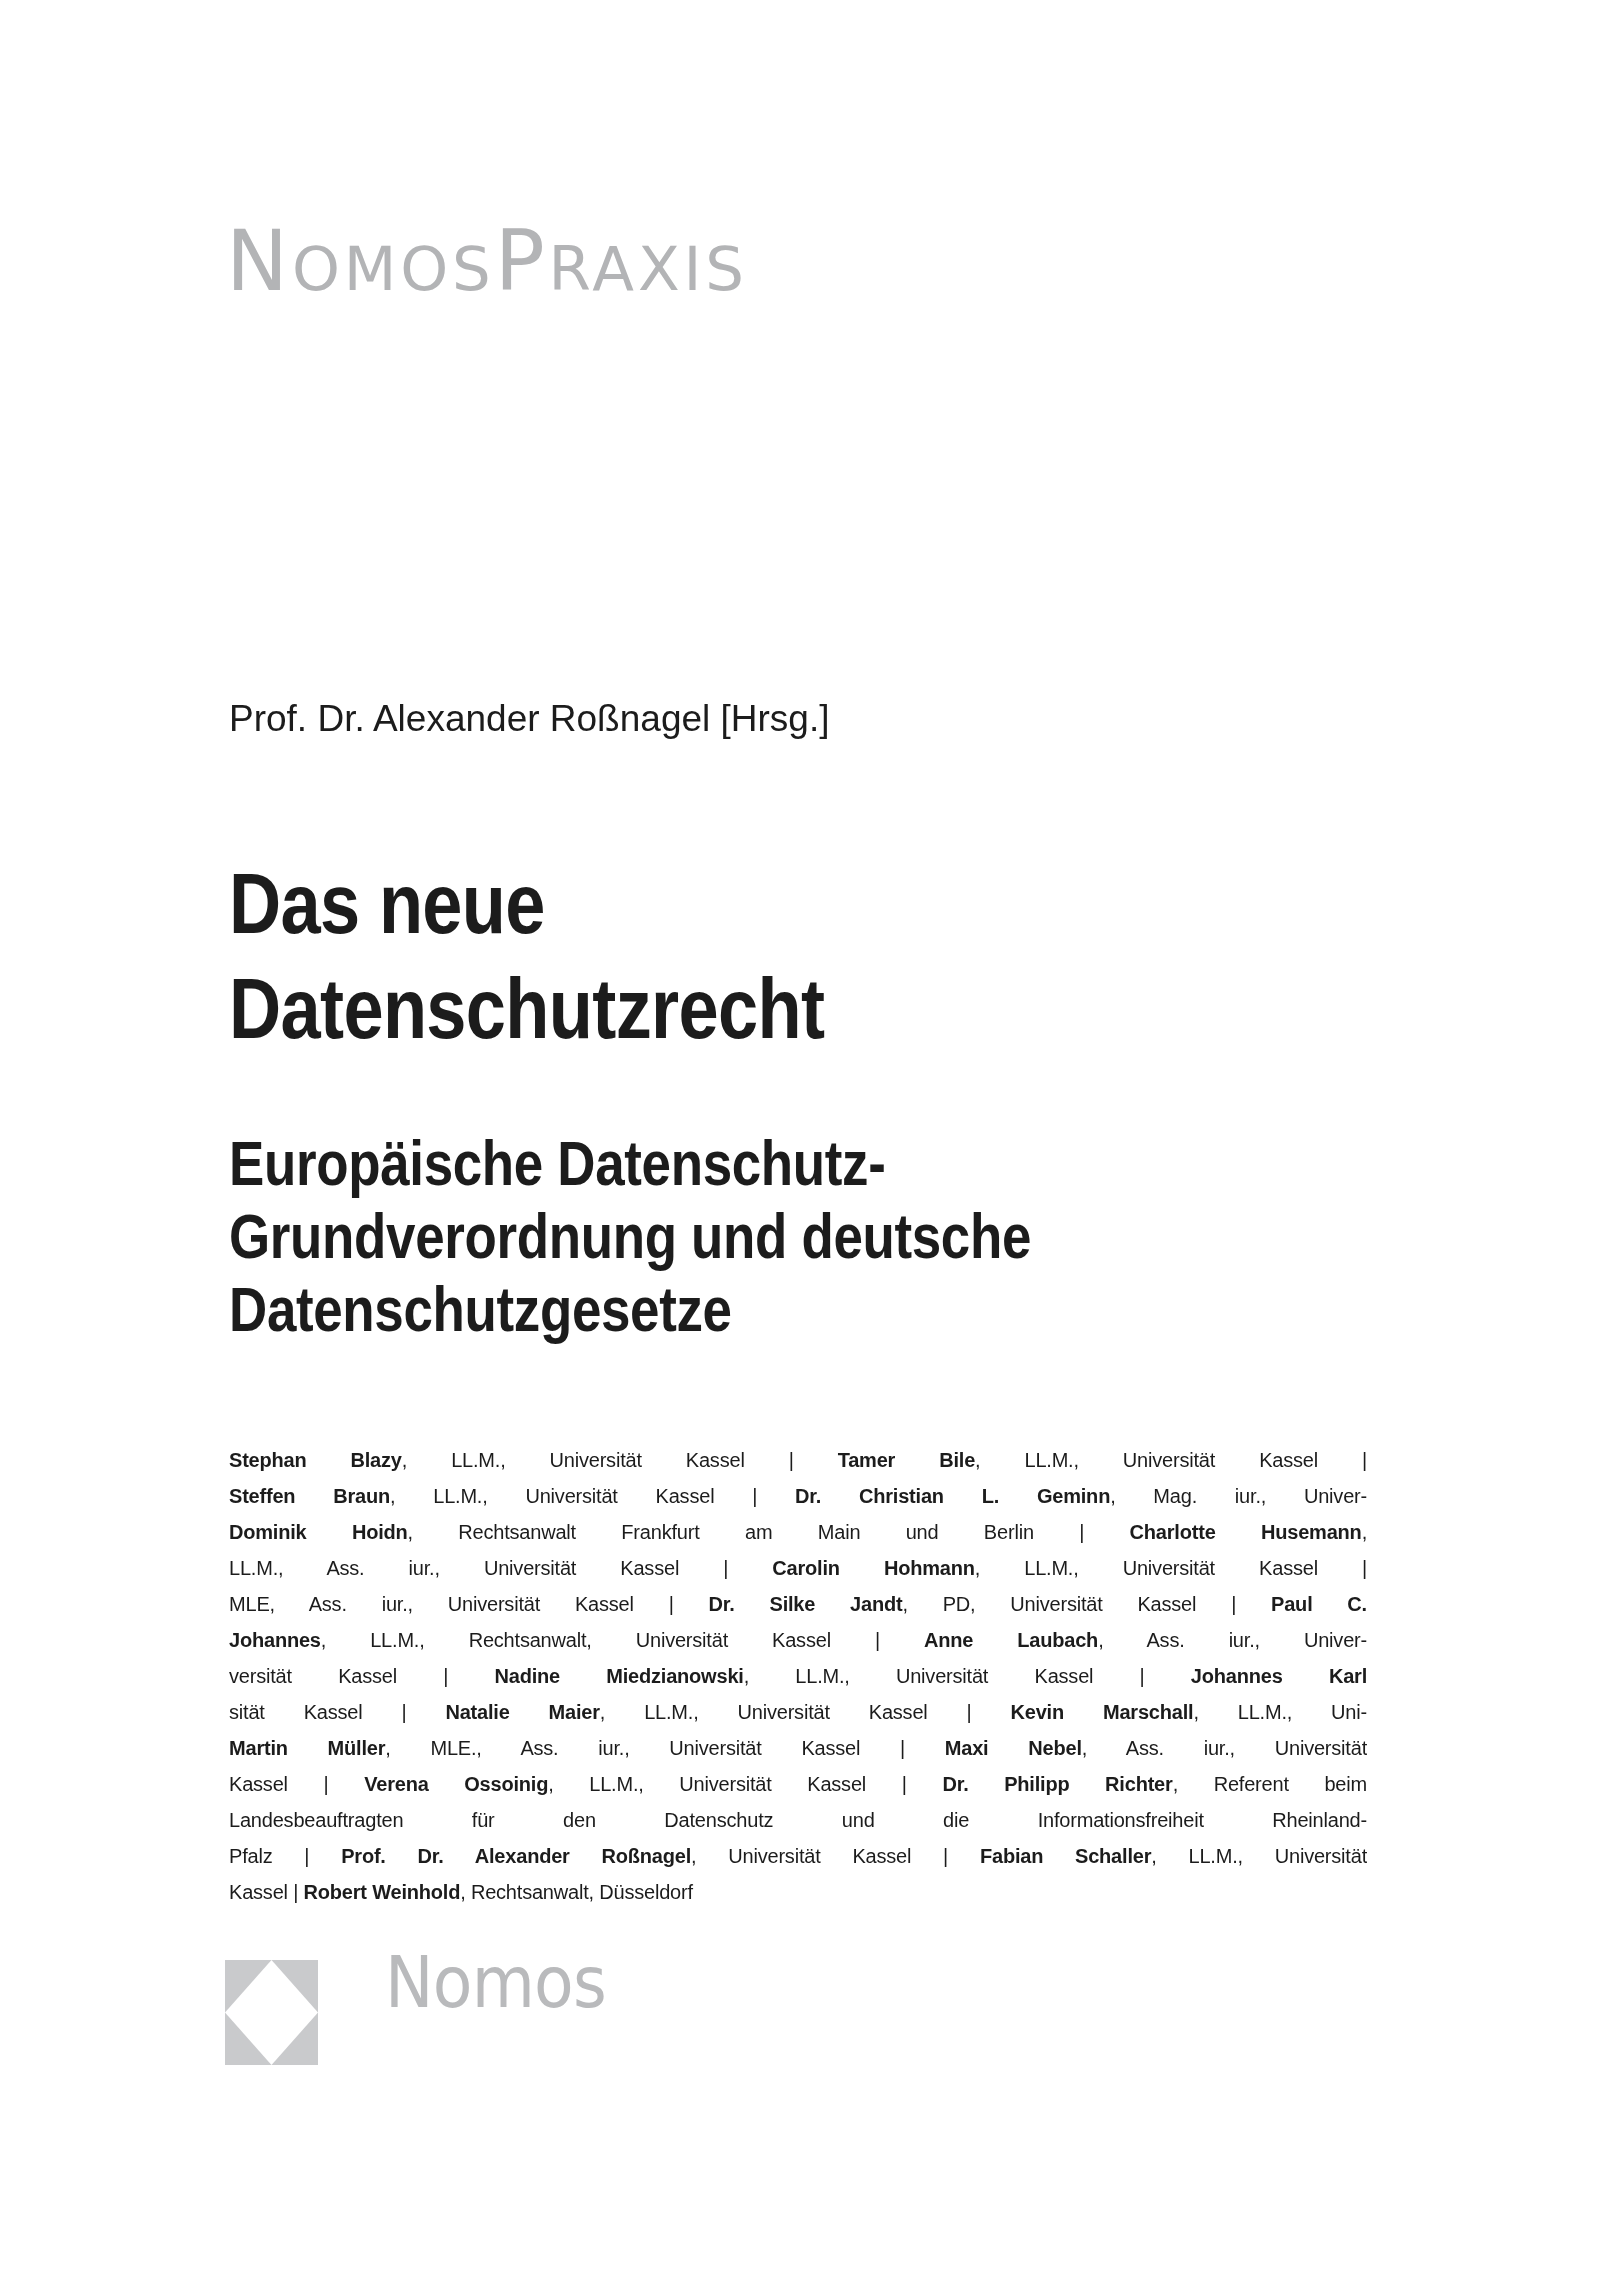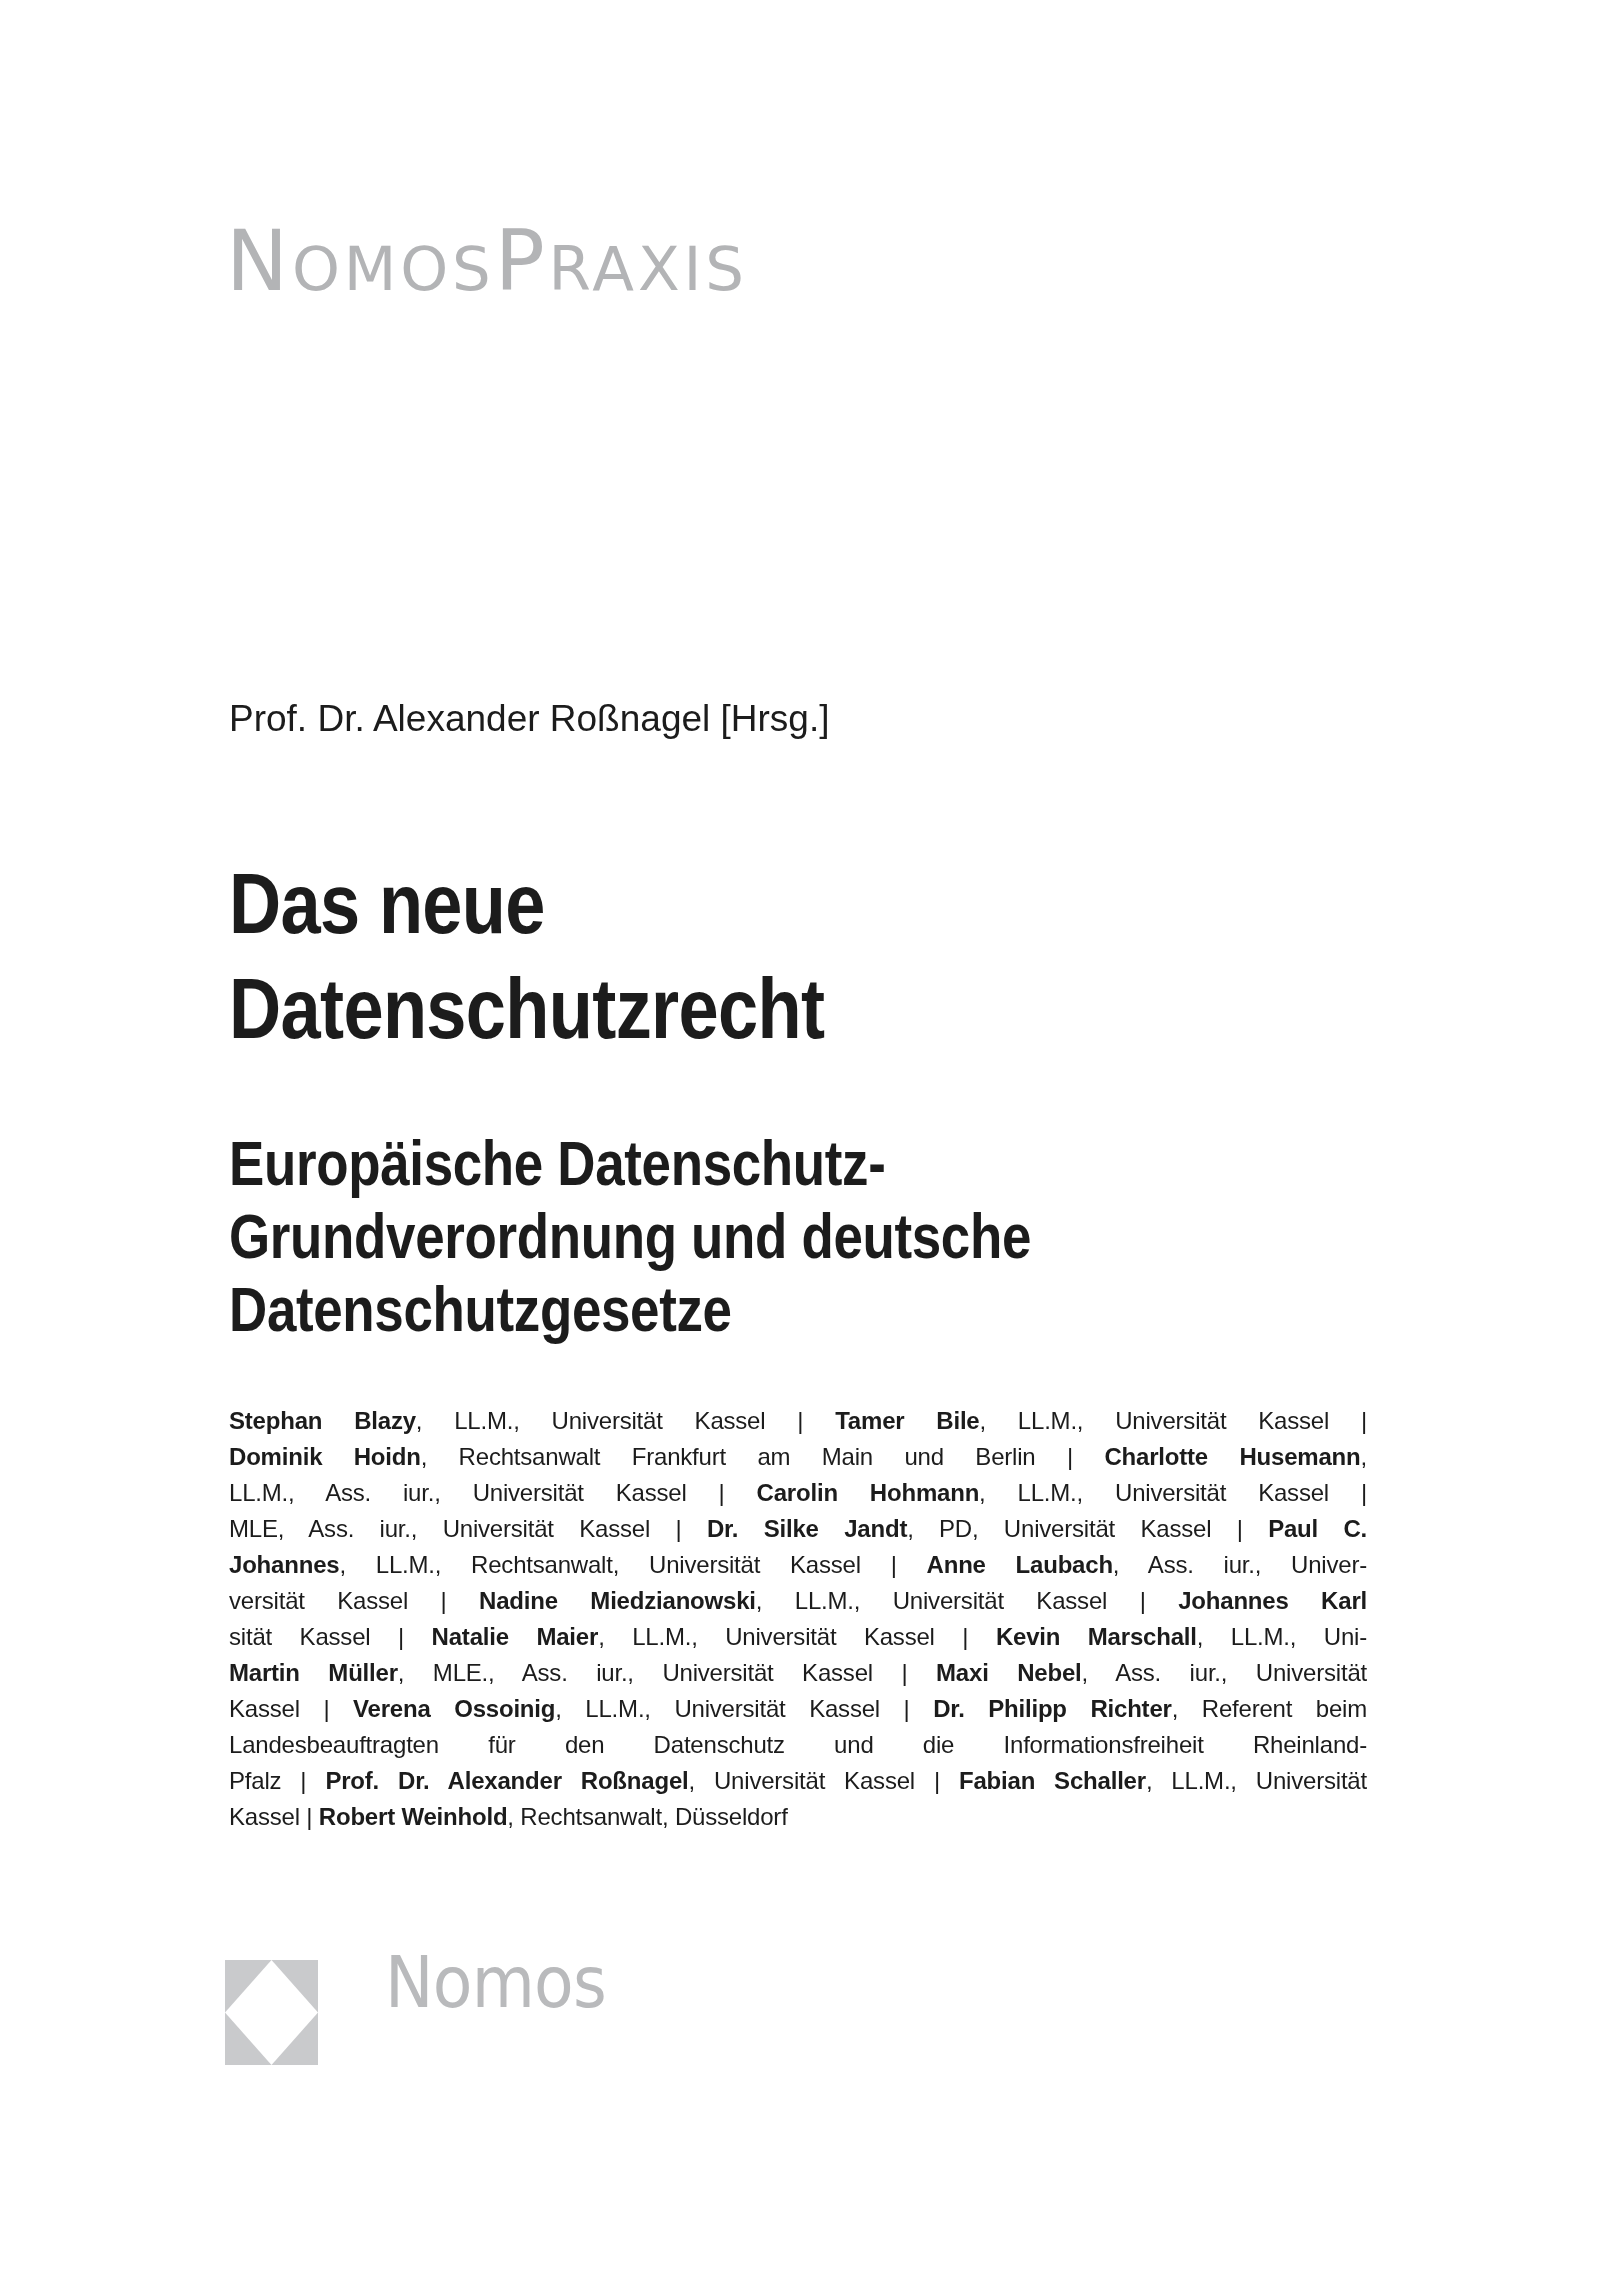--- a/index.html
+++ b/index.html
@@ -23,22 +23,22 @@
     transform:scaleX(.84);transform-origin:0 0;
   }
   
   .subtitle{
     position:absolute;left:229px;top:1127px;font-size:63px;font-weight:700;
     line-height:73px;letter-spacing:-0.4px;white-space:nowrap;
     transform:scaleX(.84);transform-origin:0 0;
   }
   
   .authors{
-    position:absolute;left:229px;top:1403px;width:1138px;
-    font-size:24px;line-height:36px;letter-spacing:-0.2px;
+    position:absolute;left:229px;top:1442px;width:1138px;
+    font-size:20px;line-height:36px;letter-spacing:-0.2px;
   }
   .aline{height:36px;overflow:hidden;}
   .jline{text-align:justify;}
   .jline::after{content:"";display:inline-block;width:100%;height:0;vertical-align:top;}
   .aline .b{font-weight:700;text-align:right;}
   
   .publogo{position:absolute;left:225px;top:1960px;width:93px;height:105px;}
   .diamond{
     position:absolute;left:0;top:0;width:100%;height:100%;background:#ffffff;
     clip-path:polygon(50% 0%,100% 50%,50% 100%,0% 50%);
@@ -66,20 +66,21 @@
   </div>
 
   <div class="subtitle">
     <div>Europäische Datenschutz-</div>
     <div>Grundverordnung und deutsche</div>
     <div>Datenschutzgesetze</div>
   </div>
 
   <div class="authors" id="authors">
       <div class="aline jline"><span class="b">Stephan Blazy</span><span>, LL.M., Universität Kassel | </span><span class="b">Tamer Bile</span><span>, LL.M., Universität Kassel |</span></div>
+      <div class="aline jline"><span class="b">Steffen Braun</span><span>, LL.M., Universität Kassel | </span><span class="b">Dr. Christian L. Geminn</span><span>, Mag. iur., Univer-</span></div>
       <div class="aline jline"><span class="b">Dominik Hoidn</span><span>, Rechtsanwalt Frankfurt am Main und Berlin | </span><span class="b">Charlotte Husemann</span><span>,</span></div>
       <div class="aline jline"><span>LL.M., Ass. iur., Universität Kassel | </span><span class="b">Carolin Hohmann</span><span>, LL.M., Universität Kassel |</span></div>
       <div class="aline jline"><span>MLE, Ass. iur., Universität Kassel | </span><span class="b">Dr. Silke Jandt</span><span>, PD, Universität Kassel | </span><span class="b">Paul C.</span></div>
       <div class="aline jline"><span class="b">Johannes</span><span>, LL.M., Rechtsanwalt, Universität Kassel | </span><span class="b">Anne Laubach</span><span>, Ass. iur., Univer-</span></div>
       <div class="aline jline"><span>versität Kassel | </span><span class="b">Nadine Miedzianowski</span><span>, LL.M., Universität Kassel | </span><span class="b">Johannes Karl</span></div>
       <div class="aline jline"><span>sität Kassel | </span><span class="b">Natalie Maier</span><span>, LL.M., Universität Kassel | </span><span class="b">Kevin Marschall</span><span>, LL.M., Uni-</span></div>
       <div class="aline jline"><span class="b">Martin Müller</span><span>, MLE., Ass. iur., Universität Kassel | </span><span class="b">Maxi Nebel</span><span>, Ass. iur., Universität</span></div>
       <div class="aline jline"><span>Kassel | </span><span class="b">Verena Ossoinig</span><span>, LL.M., Universität Kassel | </span><span class="b">Dr. Philipp Richter</span><span>, Referent beim</span></div>
       <div class="aline jline"><span>Landesbeauftragten für den Datenschutz und die Informationsfreiheit Rheinland-</span></div>
       <div class="aline jline"><span>Pfalz | </span><span class="b">Prof. Dr. Alexander Roßnagel</span><span>, Universität Kassel | </span><span class="b">Fabian Schaller</span><span>, LL.M., Universität</span></div>

